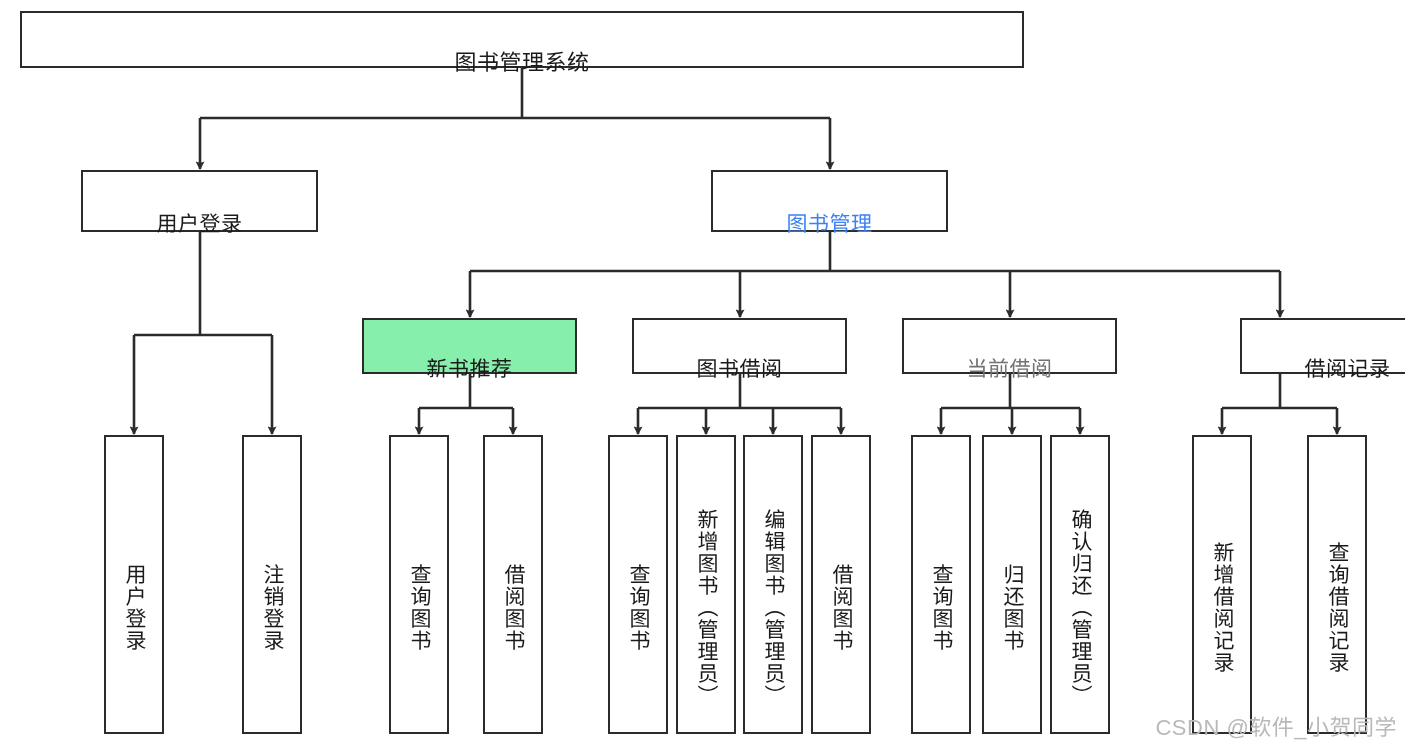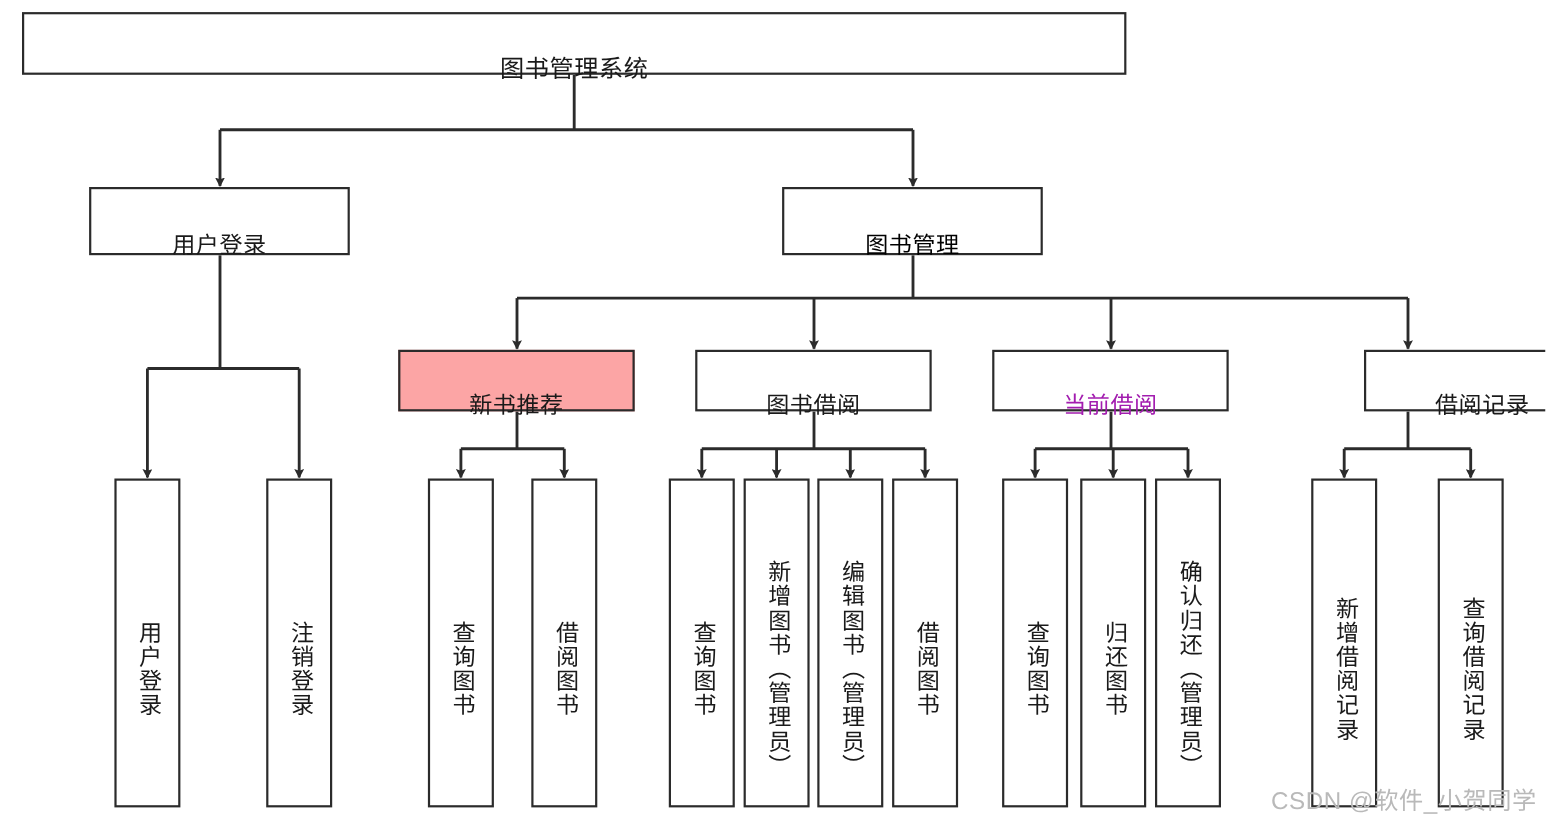--- a/index.html
+++ b/index.html
@@ -117,30 +117,30 @@
       </g>
   </svg>
 
   <div id="nodes-layer">
       <div class="node horizontal root" style="left: 20px; top: 11px; width: 1004px; height: 57px; border-color: rgb(43, 43, 43); background: rgb(255, 255, 255); color: rgb(26, 26, 26);">
         <span class="label">图书管理系统</span>
       </div>
       <div class="node horizontal" style="left: 81px; top: 170px; width: 237px; height: 62px; border-color: rgb(43, 43, 43); background: rgb(255, 255, 255); color: rgb(26, 26, 26);">
         <span class="label">用户登录</span>
       </div>
-      <div class="node horizontal" style="left: 711px; top: 170px; width: 237px; height: 62px; border-color: rgb(43, 43, 43); background: rgb(255, 255, 255); color: #000000;">
+      <div class="node horizontal" style="left: 711px; top: 170px; width: 237px; height: 62px; border-color: rgb(43, 43, 43); background: rgb(255, 255, 255); color: #3b82f6;">
         <span class="label">图书管理</span>
       </div>
-      <div class="node horizontal" style="left: 362px; top: 318px; width: 215px; height: 56px; border-color: rgb(43, 43, 43); background: #fca5a5; color: rgb(26, 26, 26);">
+      <div class="node horizontal" style="left: 362px; top: 318px; width: 215px; height: 56px; border-color: rgb(43, 43, 43); background: #86efac; color: rgb(26, 26, 26);">
         <span class="label">新书推荐</span>
       </div>
       <div class="node horizontal" style="left: 632px; top: 318px; width: 215px; height: 56px; border-color: rgb(43, 43, 43); background: rgb(255, 255, 255); color: rgb(26, 26, 26);">
         <span class="label">图书借阅</span>
       </div>
-      <div class="node horizontal" style="left: 902px; top: 318px; width: 215px; height: 56px; border-color: rgb(43, 43, 43); background: rgb(255, 255, 255); color: #a21caf;">
+      <div class="node horizontal" style="left: 902px; top: 318px; width: 215px; height: 56px; border-color: rgb(43, 43, 43); background: rgb(255, 255, 255); color: #737373;">
         <span class="label">当前借阅</span>
       </div>
       <div class="node horizontal" style="left: 1240px; top: 318px; width: 215px; height: 56px; border-color: rgb(43, 43, 43); background: rgb(255, 255, 255); color: rgb(26, 26, 26);">
         <span class="label">借阅记录</span>
       </div>
       <div class="node vertical" style="left: 104px; top: 435px; width: 60px; height: 299px; border-color: rgb(43, 43, 43); background: rgb(255, 255, 255); color: rgb(26, 26, 26);">
         <span class="label">用户登录</span>
       </div>
       <div class="node vertical" style="left: 242px; top: 435px; width: 60px; height: 299px; border-color: rgb(43, 43, 43); background: rgb(255, 255, 255); color: rgb(26, 26, 26);">
         <span class="label">注销登录</span>

